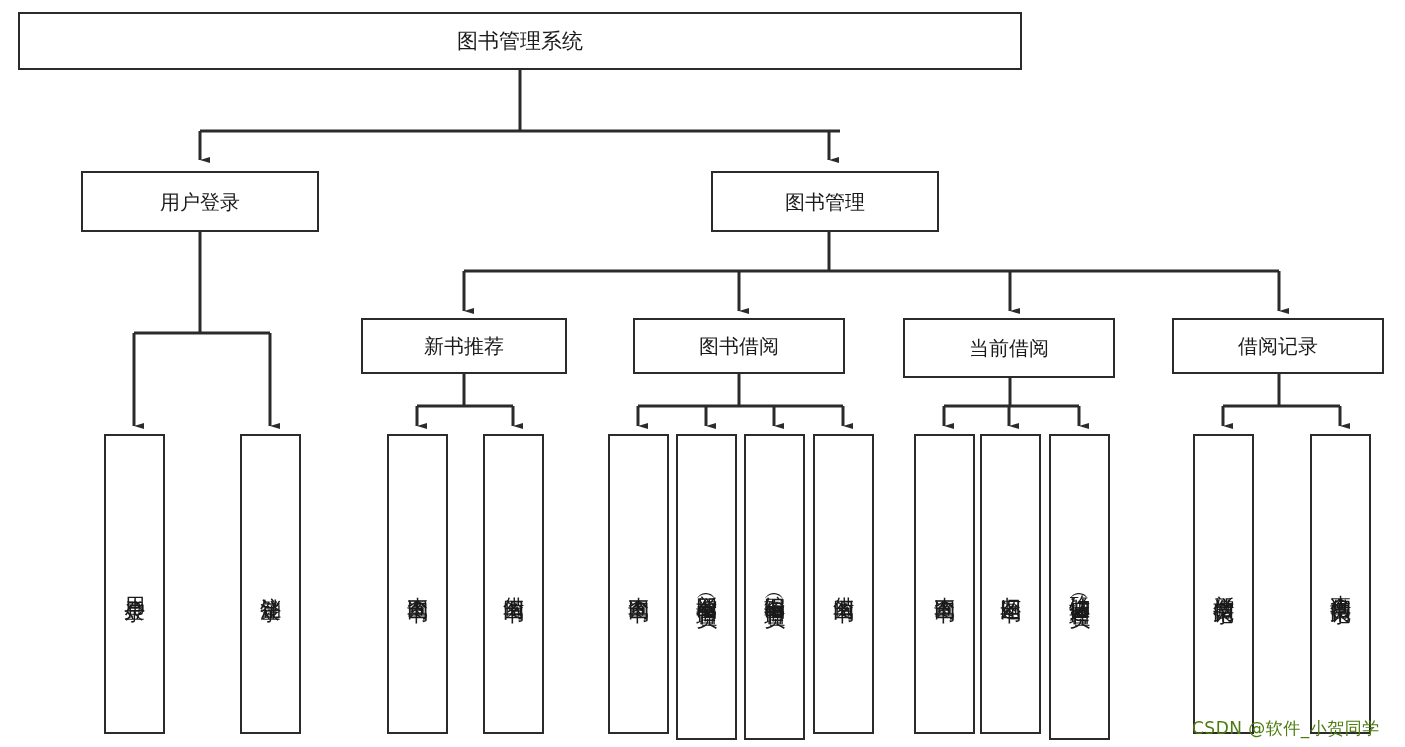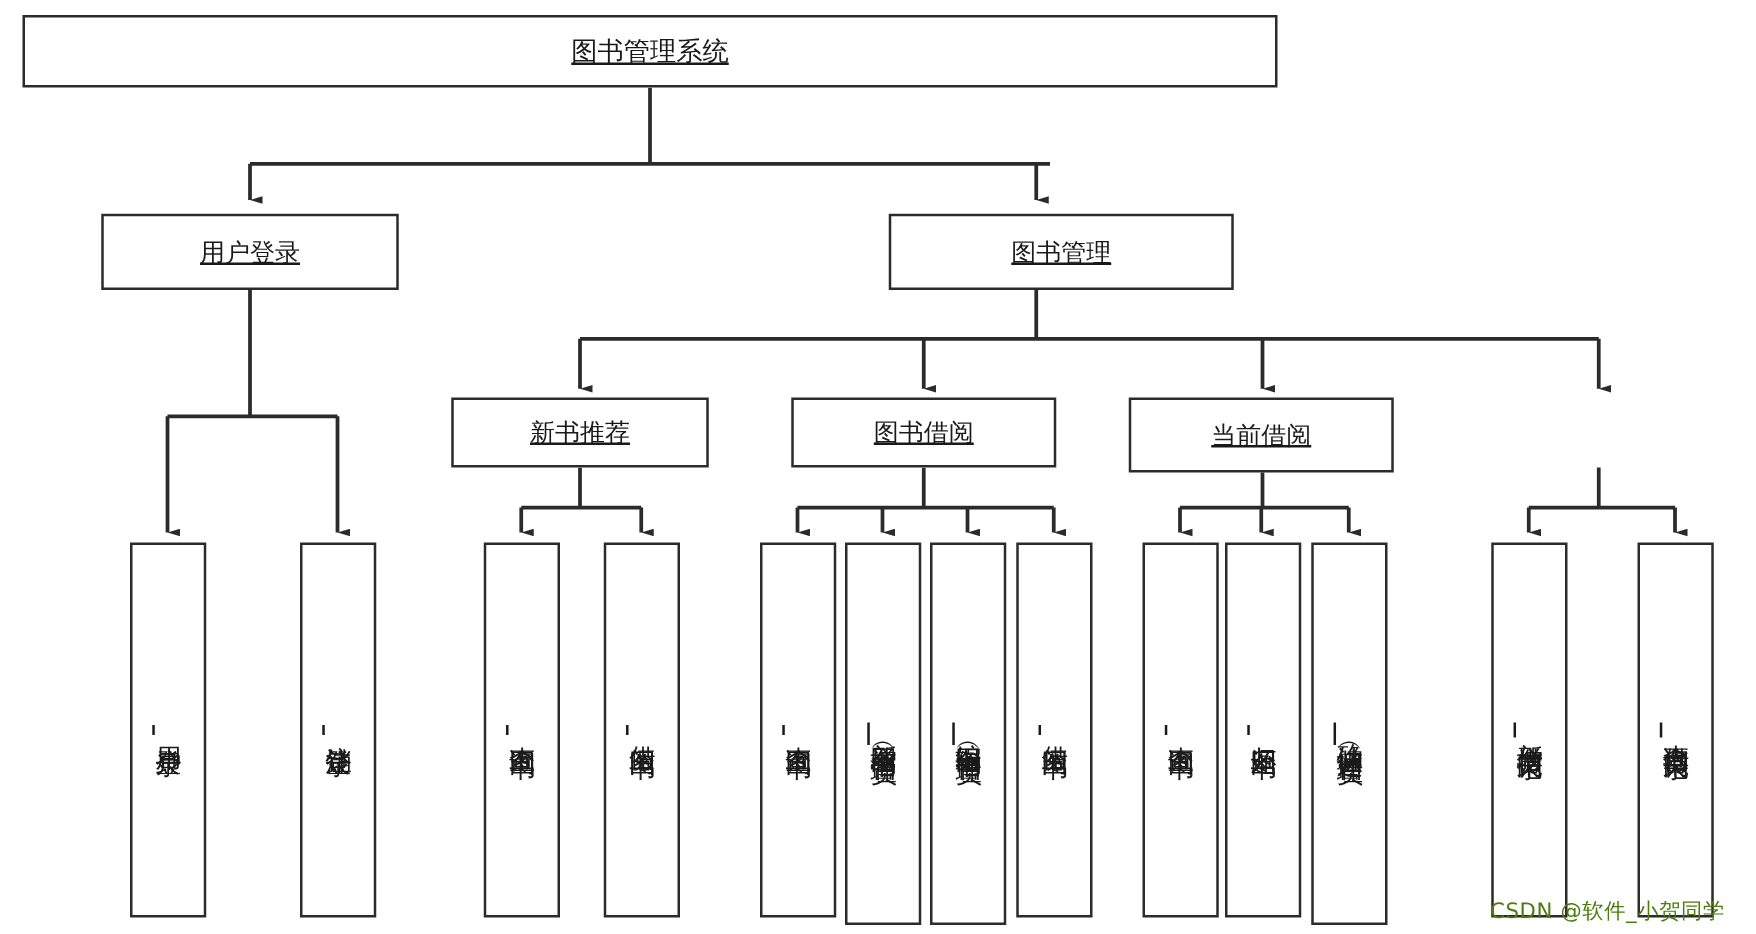--- a/index.html
+++ b/index.html
@@ -1,20 +1,20 @@
 <!DOCTYPE html>
 <html><head>
 <meta charset="utf-8">
 <style>
   html,body{margin:0;padding:0;background:#ffffff;}
   body{width:1405px;height:747px;overflow:hidden;font-family:"DejaVu Sans","Liberation Sans",sans-serif;}
   #stage{position:relative;width:1405px;height:747px;background:#ffffff;}
   svg.wires{position:absolute;left:0;top:0;width:1405px;height:747px;}
   .node{position:absolute;box-sizing:border-box;background:#ffffff;border:2px solid #2b2b2b;display:flex;align-items:center;justify-content:center;}
-  .node .lbl{color:#1a1a1a;text-align:right;line-height:1.0;white-space:pre;text-decoration:underline;}
+  .node .lbl{color:#1a1a1a;text-align:right;line-height:1.0;white-space:pre;}
   .node.h .lbl{font-size:21px;}
   .node.mid .lbl{font-size:20px;}
   .node.leaf{align-items:center;justify-content:center;}
   .node.leaf .lbl{
      writing-mode:vertical-rl;
      text-orientation:upright;
      font-size:21px;
      line-height:1.08;
      letter-spacing:2px;
   }
@@ -75,32 +75,35 @@
     </g>
   </svg>
 
   <div class="node h" style="left:18px;top:12px;width:1004px;height:58px;">
     <span class="lbl">图书管理系统</span>
   </div>
 
   <div class="node mid" style="left:81px;top:171px;width:238px;height:61px;">
     <span class="lbl">用户登录</span>
   </div>
-  <div class="node mid" style="left:711px;top:171px;width:276px;height:61px;">
+  <div class="node mid" style="left:711px;top:171px;width:228px;height:61px;">
     <span class="lbl">图书管理</span>
   </div>
 
   <div class="node mid" style="left:633px;top:318px;width:212px;height:56px;">
     <span class="lbl">图书借阅</span>
   </div>
   <div class="node mid" style="left:361px;top:318px;width:206px;height:56px;">
     <span class="lbl">新书推荐</span>
   </div>
   <div class="node mid" style="left:903px;top:318px;width:212px;height:60px;">
     <span class="lbl">当前借阅</span>
+  </div>
+  <div class="node mid" style="left:1172px;top:318px;width:212px;height:56px;">
+    <span class="lbl">借阅记录</span>
   </div>
 
   <div class="node leaf" style="left:104px;top:434px;width:61px;height:300px;">
     <span class="lbl">用户登录</span>
   </div>
   <div class="node leaf" style="left:240px;top:434px;width:61px;height:300px;">
     <span class="lbl">注销登录</span>
   </div>
 
   <div class="node leaf" style="left:387px;top:434px;width:61px;height:300px;">

